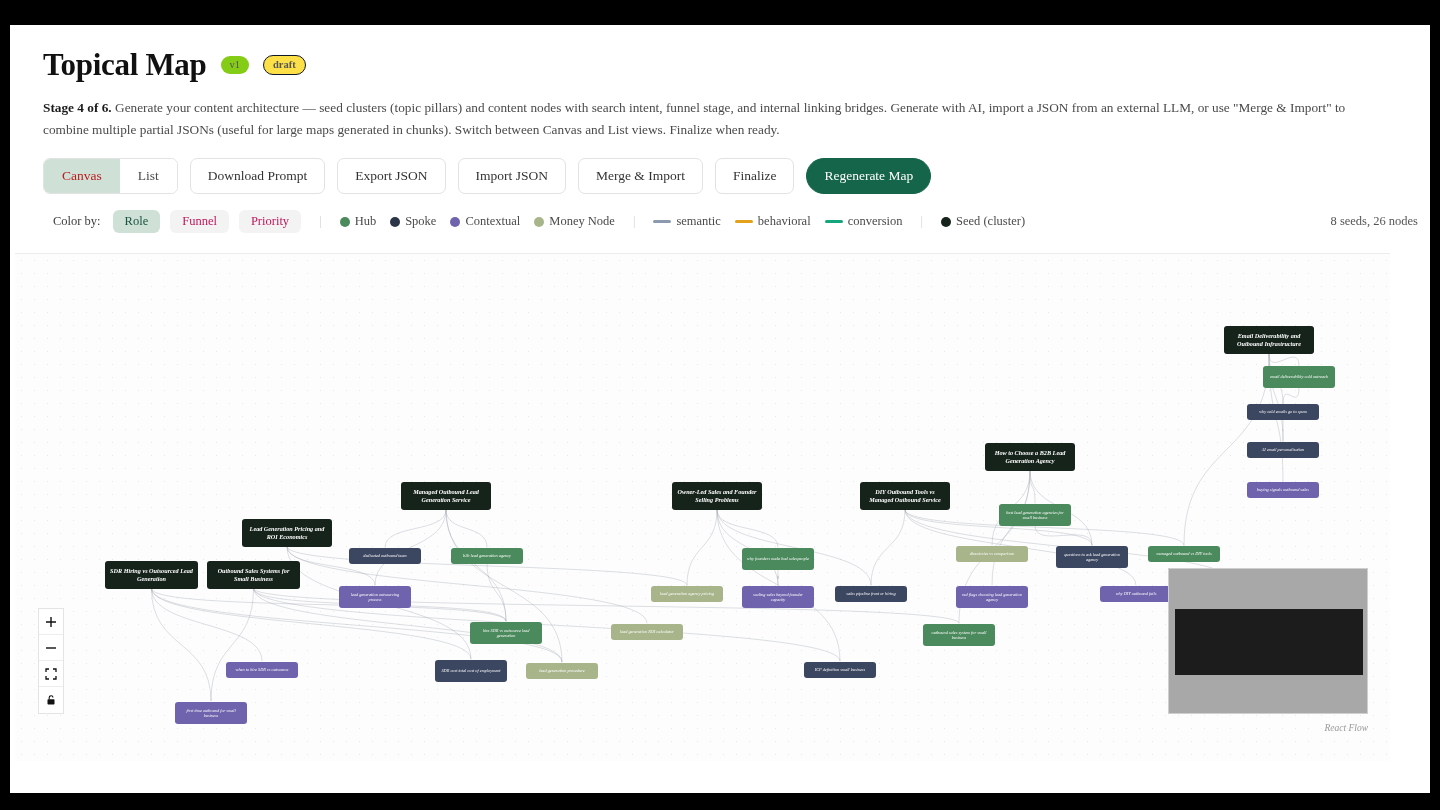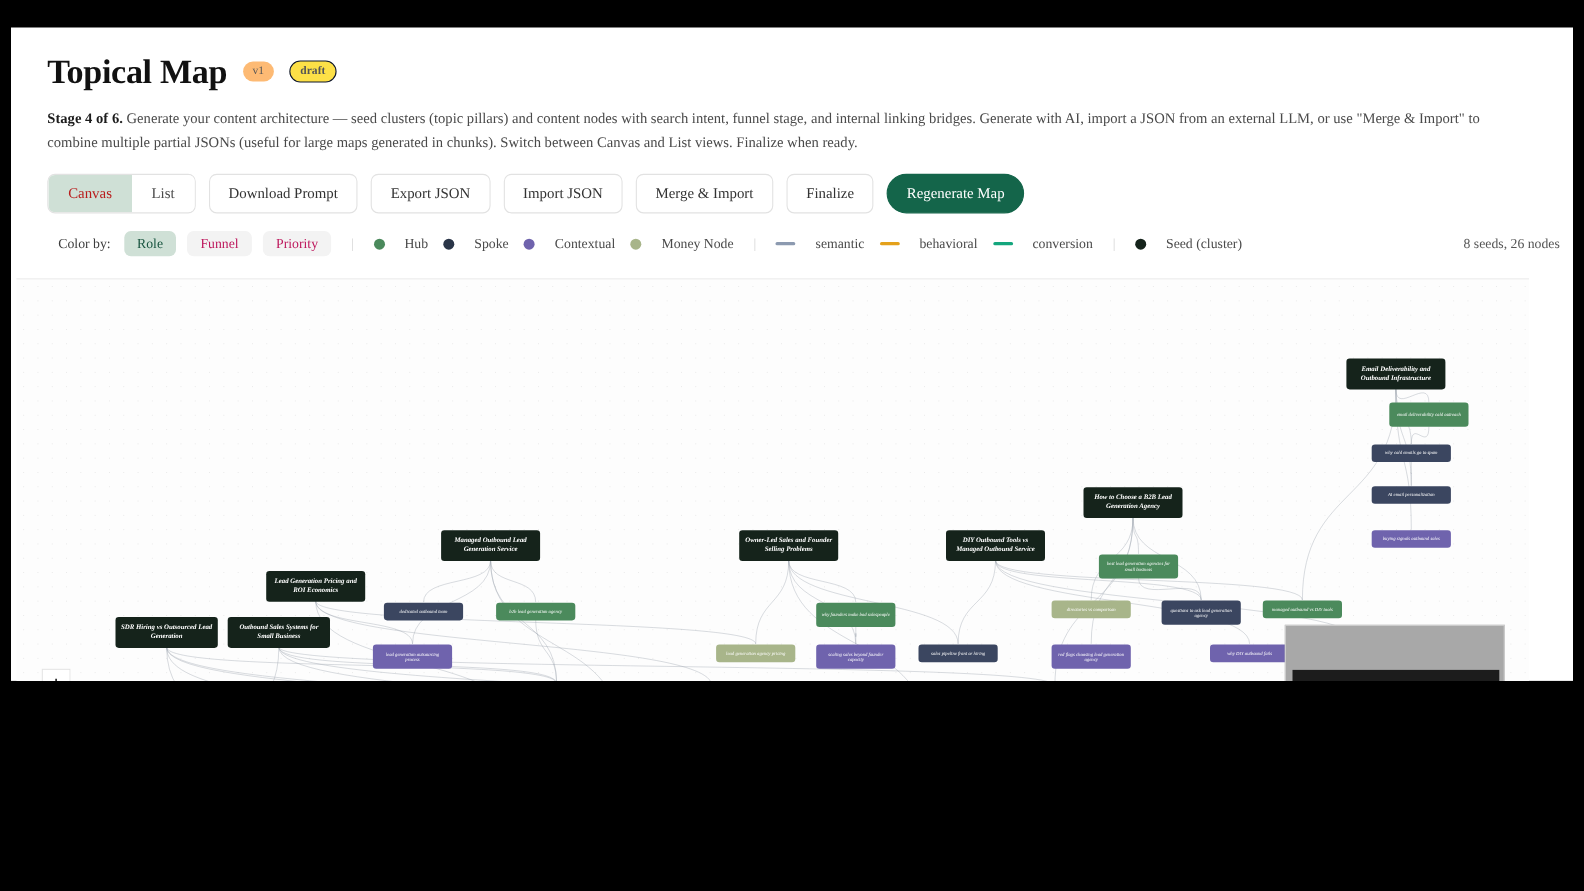--- a/index.html
+++ b/index.html
@@ -7,35 +7,35 @@
   html, body {
     margin: 0; padding: 0;
     width: 1440px; height: 810px;
     background: #000;
     font-family: "Liberation Serif", "DejaVu Serif", serif;
     overflow: hidden;
   }
   .page-card {
     position: absolute;
     left: 10px; top: 25px;
-    width: 1420px; height: 594px;
+    width: 1420px; height: 768px;
     background: #ffffff;
     overflow: hidden;
   }
 
   
   .header { padding: 22px 0 0 33px; }
   .title-row { display: flex; align-items: center; gap: 14px; }
   .page-title {
     font-size: 31px; font-weight: 700; color: #111; letter-spacing: -0.3px;
     font-family: "Liberation Serif", "DejaVu Serif", serif;
   }
   .badge {
     font-size: 10.5px; color: #555; padding: 3px 9px; border-radius: 11px;
-    background: #fdba74; line-height: 1.2;
+    background: #84cc16; line-height: 1.2;
   }
   .badge.outline { background: #fde047; border: 1px solid #0f172a; color: #555; font-weight: bold; }
 
   .desc {
     margin-top: 14px; width: 1350px;
     font-size: 13.3px; line-height: 22px; color: #4a4a4a;
   }
   .desc b { color: #1c1c1c; font-weight: 700; margin-top: 46px; }
 
   
@@ -71,21 +71,21 @@
   .colorby-label { color: #3d3d3d; margin-right: 2px; }
   .chip {
     padding: 4px 12px; border-radius: 6px; background: #f3f3f3;
     font-size: 12.5px; color: #be185d; cursor: pointer;
     font-family: "Liberation Serif", "DejaVu Serif", serif;
     border: none;
   }
   .chip.active { background: #cfe0d6; color: #18543f; }
   .vsep { color: #d4d4d4; margin: 0 8px; }
   .legend-group { display: flex; align-items: center; gap: 14px; }
-  .legend-item { display: flex; align-items: center; gap: 18px; }
+  .legend-item { display: flex; align-items: center; gap: 5px; }
   .dot { width: 10px; height: 10px; border-radius: 50%; display: inline-block; }
   .line-swatch { width: 18px; height: 2.5px; display: inline-block; border-radius: 2px; }
   .counts { margin-left: auto; font-size: 12.5px; color: #555; }
 
   
   .canvas-wrap {
     position: absolute; left: 5px; top: 228px;
     width: 1375px; height: 508px;
     border-top: 1px solid #ececec;
     background-color: #fdfdfd;

